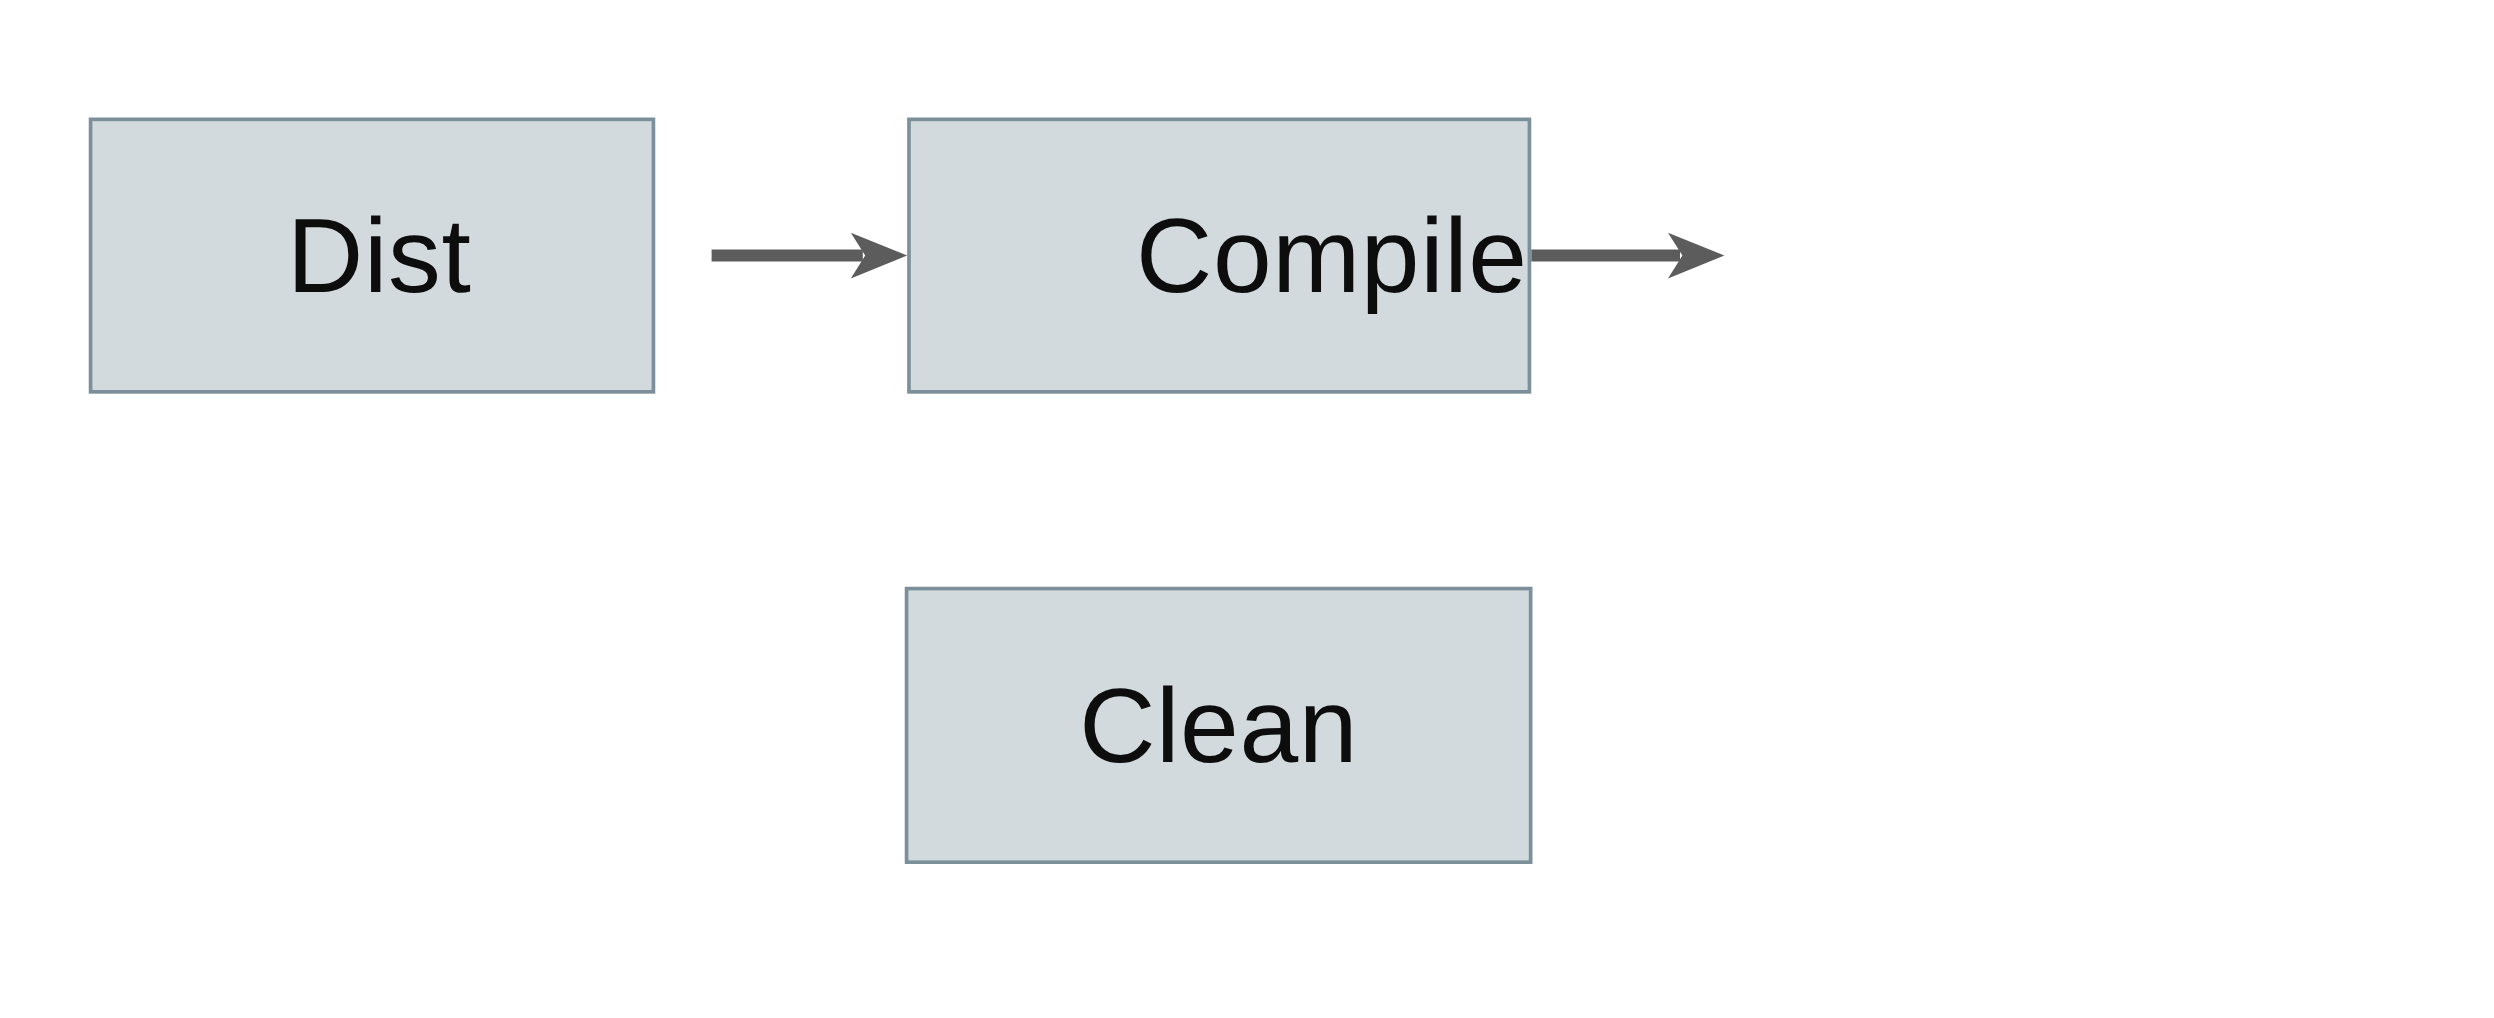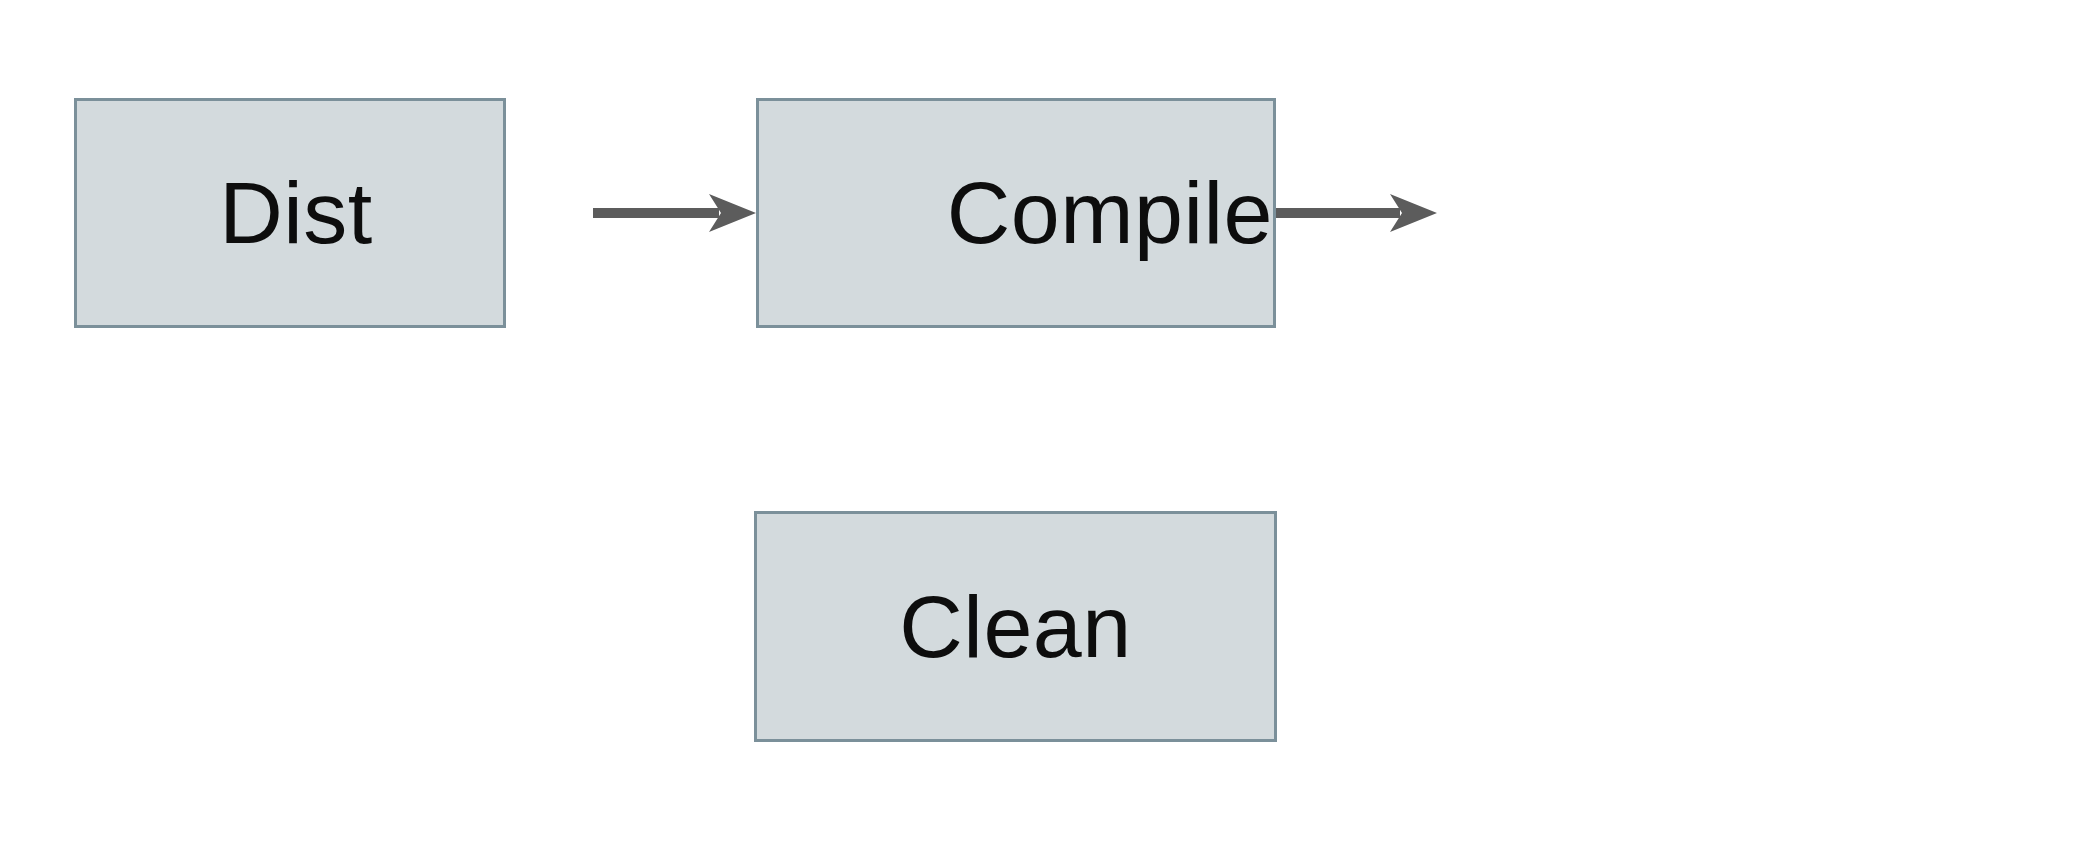--- a/index.html
+++ b/index.html
@@ -31,24 +31,24 @@
     align-items: center;
     justify-content: center;
   }
   .node-label {
     font-size: 88px;
     font-weight: 400;
     color: var(--text);
     letter-spacing: 0.5px;
     white-space: nowrap;
   }
-  #node-dist    { left: 74px;   top: 98px;  width: 432px; height: 230px; padding-left: 12px; }
+  #node-dist    { left: 74px;   top: 98px;  width: 472px; height: 230px; padding-left: 12px; }
   #node-compile { left: 756px;  top: 98px;  width: 520px; height: 230px; justify-content: flex-end; }
   #node-init    { left: 1437px; top: 98px;  width: 520px; height: 230px; }
-  #node-clean   { left: 754px;  top: 511px; width: 523px; height: 231px; }
+  #node-clean   { left: 754px;  top: 489px; width: 523px; height: 231px; }
   .edges-layer {
     position: absolute;
     left: 0; top: 0;
     width: 2078px;
     height: 848px;
     pointer-events: none;
   }
 </style>
 </head>
 <body>

